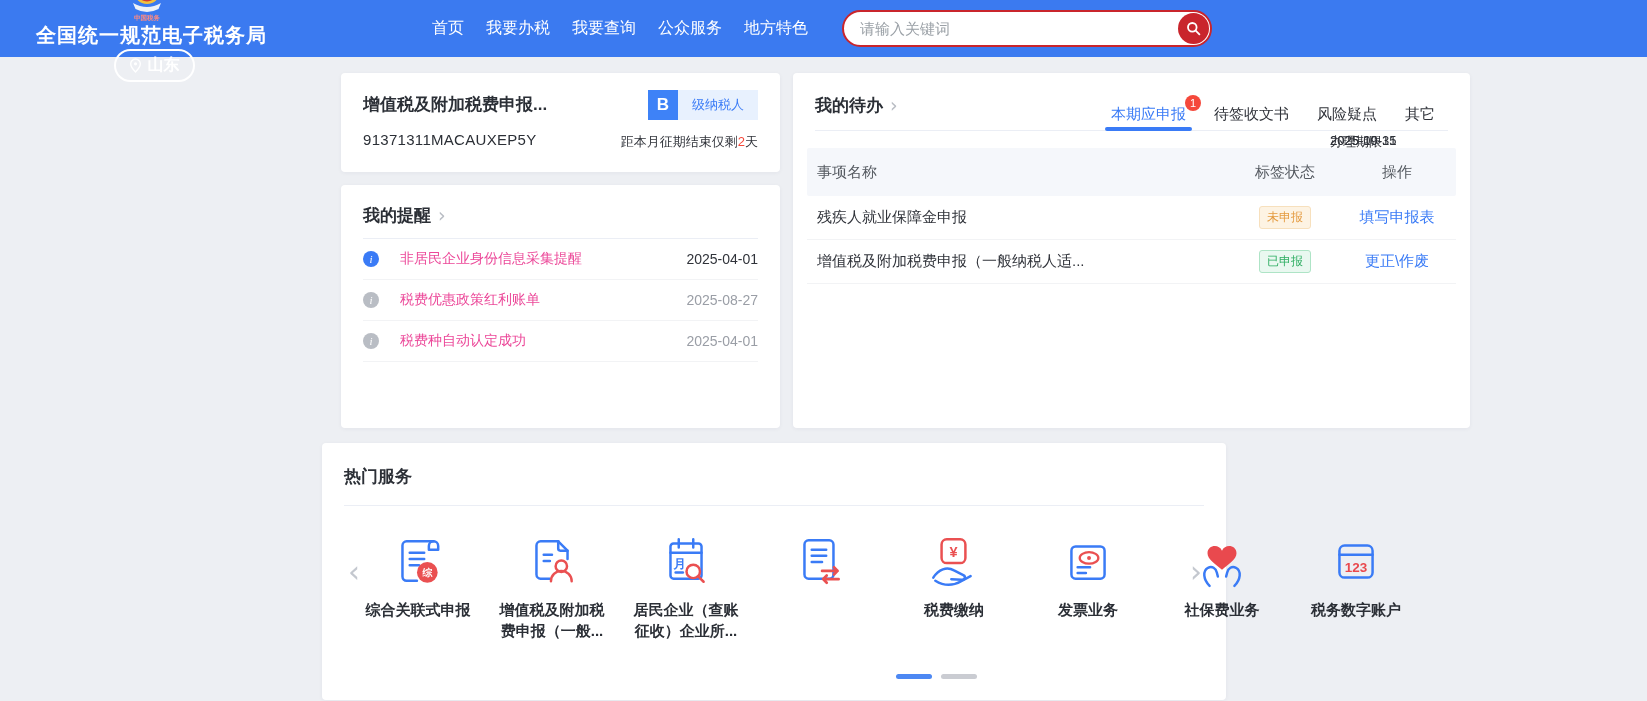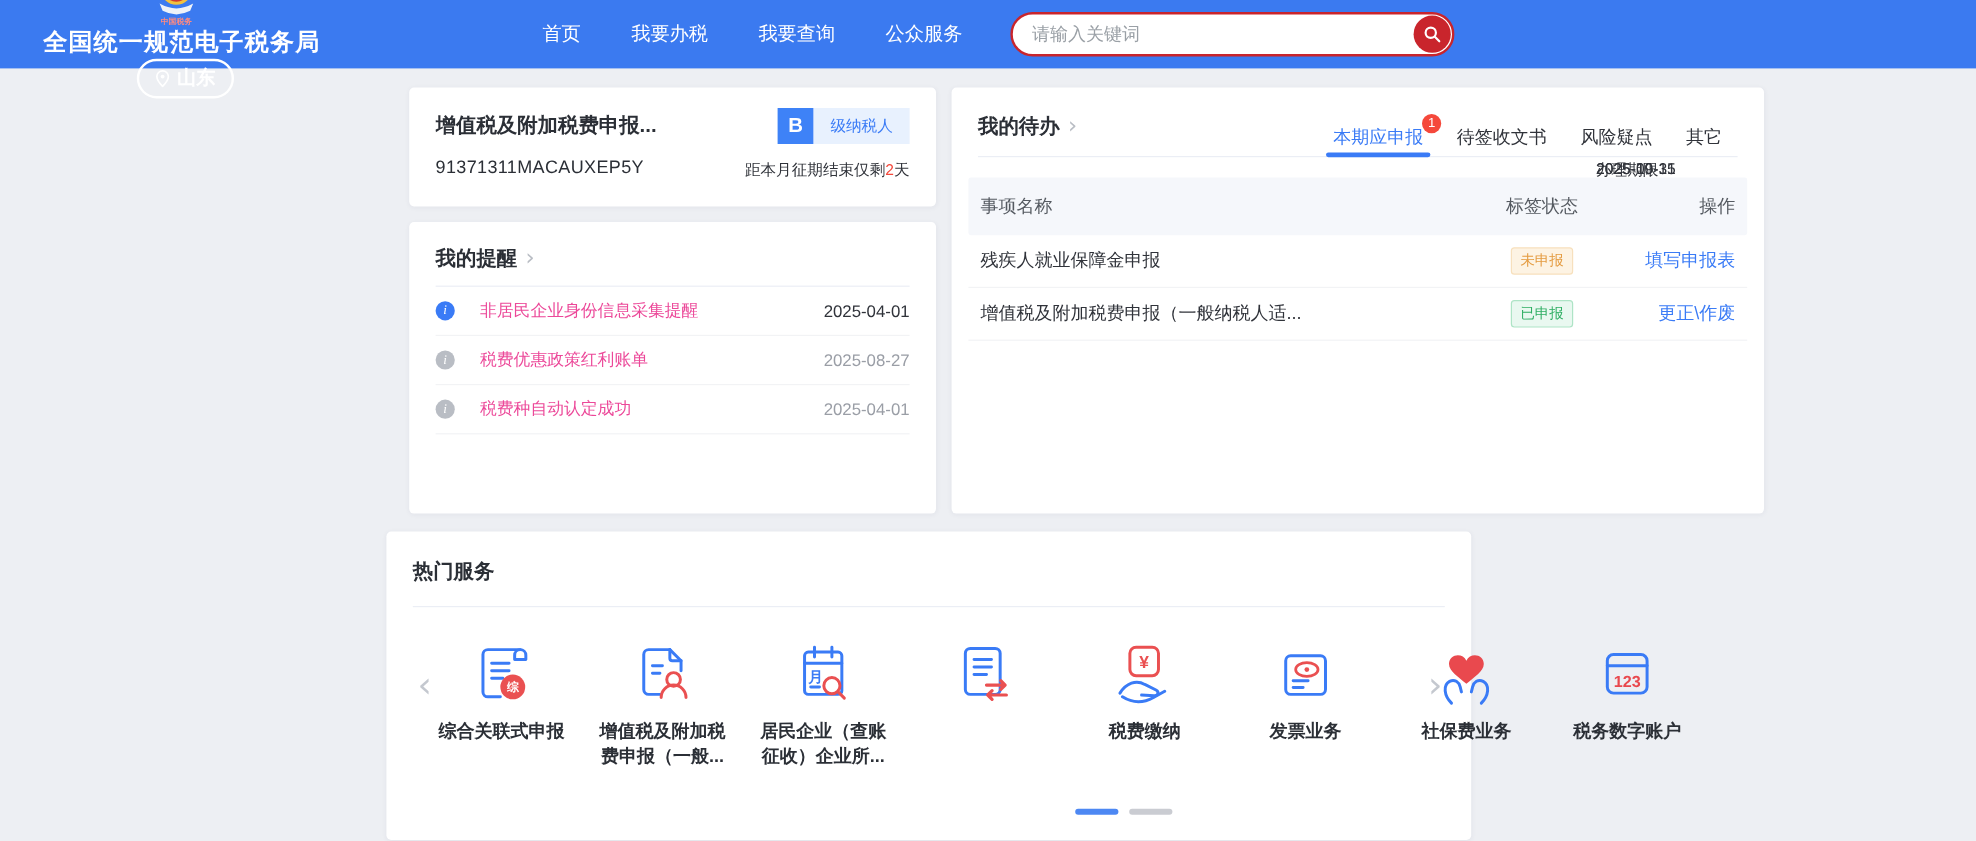--- a/index.html
+++ b/index.html
@@ -19,21 +19,21 @@
   .brand { display:flex; align-items:center;flex-direction:column; }
   .emblem { display:block; }
   .brand-title { color:#fff; font-size:20px; font-weight:600; margin-left:10px; letter-spacing:1px; white-space:nowrap; }
   .region-pill {
     display:flex; align-items:center; gap:6px;
     border:2px solid #fff; border-radius:18px; padding:4px 13px;
     margin-left:15px; cursor:pointer;
   }
   .region-label { color:#fff; font-size:16px; font-weight:600; }
   .nav { position:absolute; left:432px; top:0; height:57px; display:flex; align-items:center; gap:22px; }
-  .nav-item { color:#fff; font-size:16px; cursor:pointer; text-decoration:none; white-space:nowrap;margin-left:20px; }
+  .nav-item { color:#fff; font-size:16px; cursor:pointer; text-decoration:none; white-space:nowrap; }
 
   .search {
     position:absolute; left:842px; top:10px; width:370px; height:37px;
     background:#fff; border:2px solid #c9252c; border-radius:19px;
   }
   .search-input {
     width:100%; height:100%; border:none; outline:none; background:transparent;
     border-radius:19px; padding:0 44px 0 16px; font-size:15px; color:#333;
     font-family:"Liberation Sans", sans-serif;
   }
@@ -89,21 +89,21 @@
     position:absolute; top:-10px; right:-15px; min-width:16px; height:16px; border-radius:8px;
     background:#f5483b; color:#fff; font-size:11px; display:flex; align-items:center; justify-content:center; padding:0 4px;
   }
   .table { margin:17px 14px 0; }
   .thead { display:flex; align-items:center; height:48px; background:#f5f7fb; border-radius:2px; font-size:15px; color:#555a61; }
   .trow  { display:flex; align-items:center; height:44px; border-bottom:1px solid #f2f3f5; font-size:15px; color:#30333a; }
   .col { padding:0 10px; }
   .col.name { flex:1; white-space:nowrap; overflow:hidden; }
   .col.deadline { width:128px; }
   .col.status { width:106px; text-align:center; }
-  .col.action { width:118px; text-align:right; }
+  .col.action { width:118px; text-align:center; }
   .badge { display:inline-block; font-size:12px; padding:3px 7px; border-radius:3px; line-height:1.2; }
   .badge.pending { color:#e49b40; background:#fdf3e3; border:1px solid #f7e0bd; }
   .badge.done    { color:#2fae63; background:#e9f8f0; border:1px solid #aee4c6; }
   .link { color:#3a7bf6; cursor:pointer; text-decoration:none; font-size:15px; }
 
   
   .svc-title { padding:22px 22px 0; font-size:17px; font-weight:bold; color:#2b2f36; }
   .svc-divider { margin:17px 22px 0; border-top:1px solid #ebeef5; }
   .svc-items { position:absolute; left:29px; top:88px; display:flex; }
   .svc-item { width:134px; text-align:center; cursor:pointer; }

